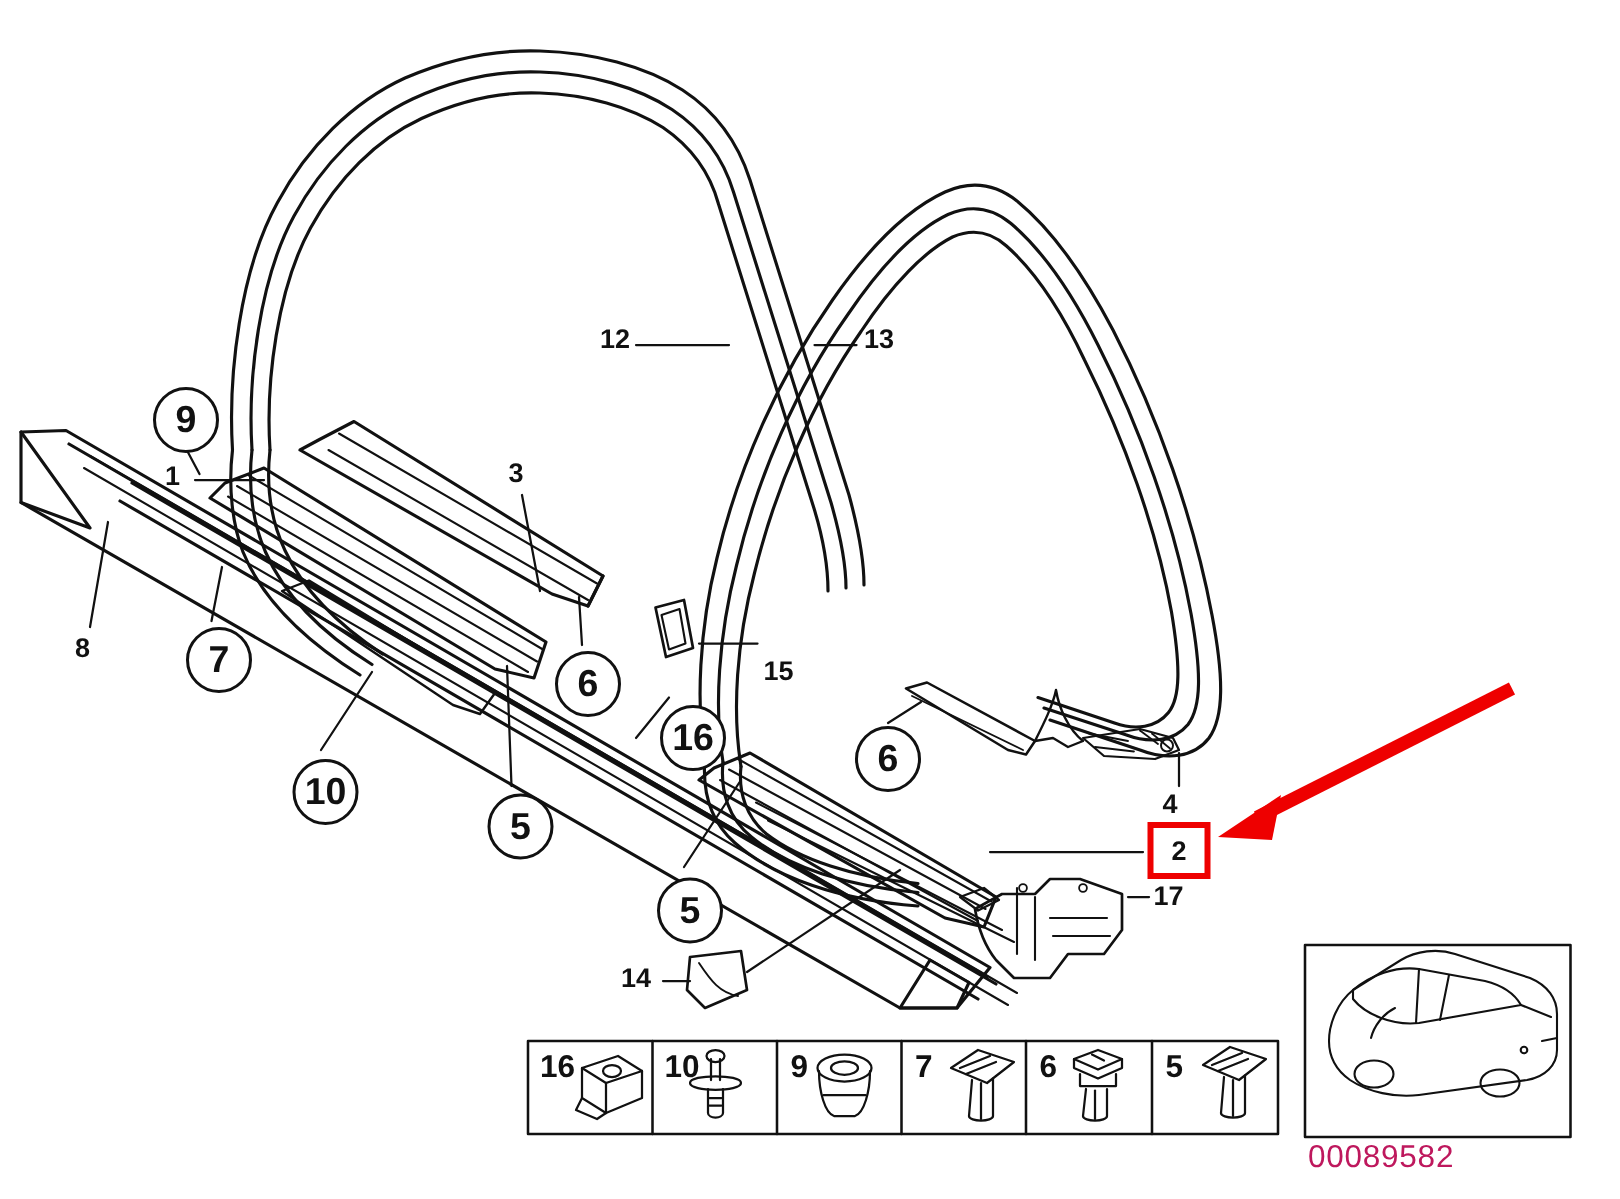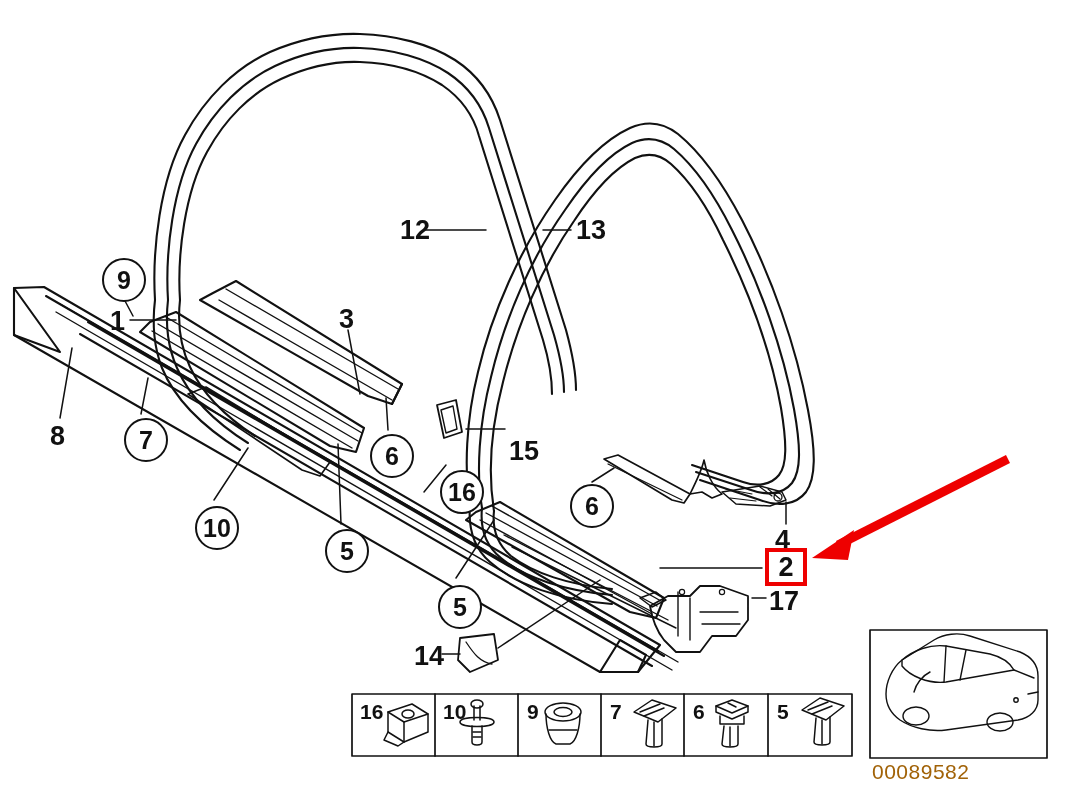--- a/index.html
+++ b/index.html
@@ -8,21 +8,21 @@
     font-family:"Liberation Sans", sans-serif;
     overflow:hidden;position:relative;
   }
   #stage{position:absolute;left:0;top:0;width:1080px;height:799px;background:#fff;}
   #stage svg{position:absolute;left:0;top:0;}
   .lbl{
     position:absolute;
     font-family:"Liberation Sans", sans-serif;
     font-weight:bold;
     color:#111;
-    font-size:27px;
+    font-size:18px;
     line-height:1;
     white-space:nowrap;
     user-select:none;
   }
   .lbl.circled{
     width:40px;height:40px;
     border:2.3px solid #111;
     border-radius:50%;
     display:flex;align-items:center;justify-content:center;
     background:#fff;
@@ -35,21 +35,21 @@
     display:flex;align-items:center;justify-content:center;
     background:#fff;
     box-sizing:border-box;
   }
   .legend-num{
     position:absolute;font-weight:bold;font-size:21px;color:#111;
     font-family:"Liberation Sans", sans-serif;
   }
   #refnum{
     position:absolute;left:872px;top:760px;
-    font-size:21px;color:#a16207;letter-spacing:0.5px;
+    font-size:21px;color:#be185d;letter-spacing:0.5px;
     font-family:"Liberation Sans", sans-serif;
   }
 </style>
 </head>
 <body>
 
 <div id="stage">
 
   <svg width="1080" height="799" viewBox="0 0 1080 799">
     <g fill="none" stroke="#111" stroke-width="2.1" stroke-linecap="round" stroke-linejoin="round">

